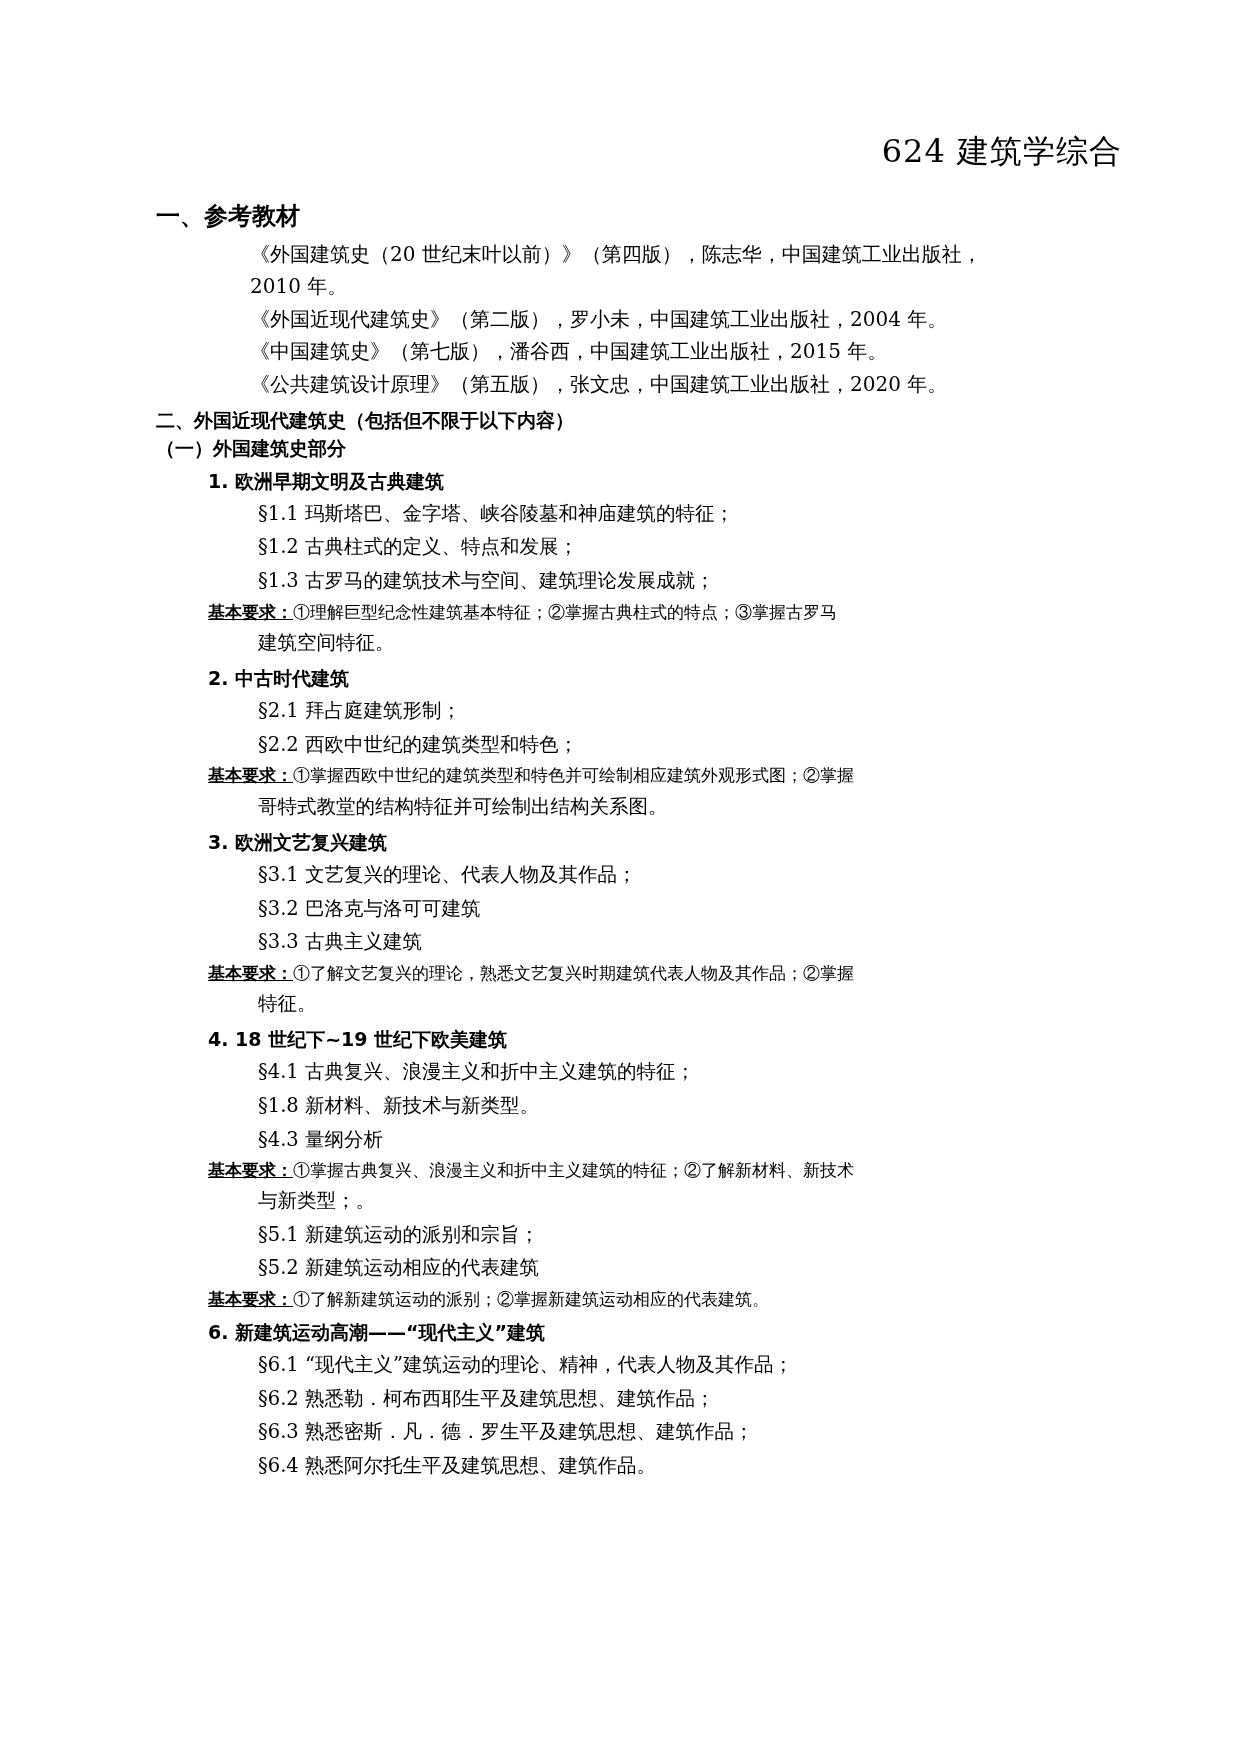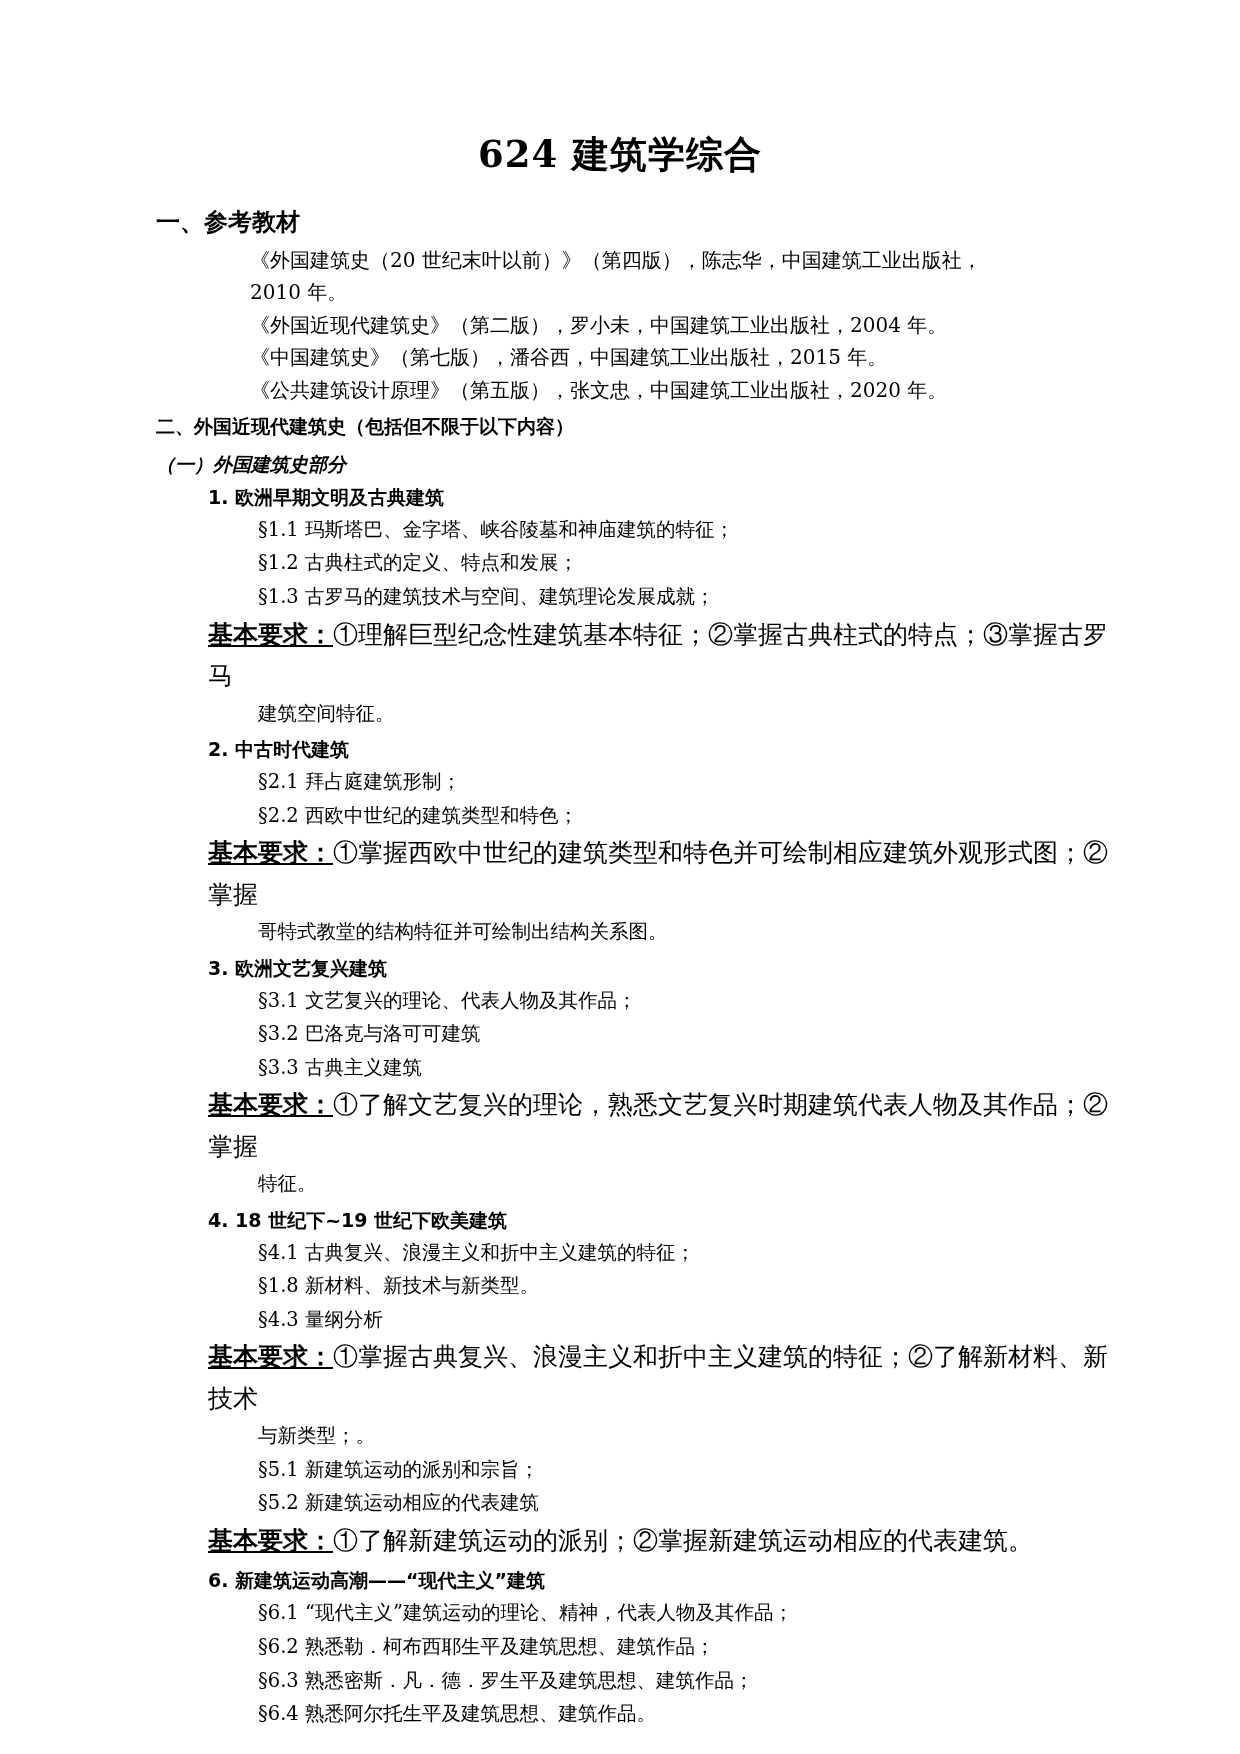--- a/index.html
+++ b/index.html
@@ -14,23 +14,23 @@
     color: #000000;
     position: relative;
   }
   .page {
     box-sizing: border-box;
     width: 1240px;
     min-height: 1754px;
     padding: 130px 118px 80px 118px;
   }
   .doc-title {
-    text-align: center;
-    font-size: 37px;
-    font-weight: bold;
+    text-align: right;
+    font-size: 32px;
+    font-weight: normal;
     letter-spacing: 1px;
     margin: 0 0 26px 0;
     font-family: "DejaVu Serif", "Liberation Serif", serif;
   }
   .lvl1 {
     font-size: 24px;
     font-weight: bold;
     margin: 0 0 6px 0;
     padding-left: 38px;
   }
@@ -47,38 +47,37 @@
   .sec-head {
     font-size: 19px;
     font-weight: bold;
     padding-left: 38px;
     margin-top: 8px;
   }
   .sub-head {
     font-size: 19px;
     font-weight: bold;
     padding-left: 38px;
-    margin-top: 12px;
-    font-style: italic;
+    margin-top: 2px;
   }
   .num-head {
     font-size: 19px;
     font-weight: bold;
     padding-left: 90px;
     margin-top: 7px;
     margin-bottom: 2px;
   }
   .item {
     font-size: 19.5px;
     line-height: 1.72;
     padding-left: 140px;
     font-family: "DejaVu Serif", "Liberation Serif", serif;
   }
   .req {
-    font-size: 25px;
+    font-size: 17px;
     line-height: 1.66;
     padding-left: 90px;
     text-indent: 0;
     font-family: "DejaVu Serif", "Liberation Serif", serif;
   }
   .req .req-label {
     font-weight: bold;
     text-decoration: underline;
   }
   .req .req-body {

